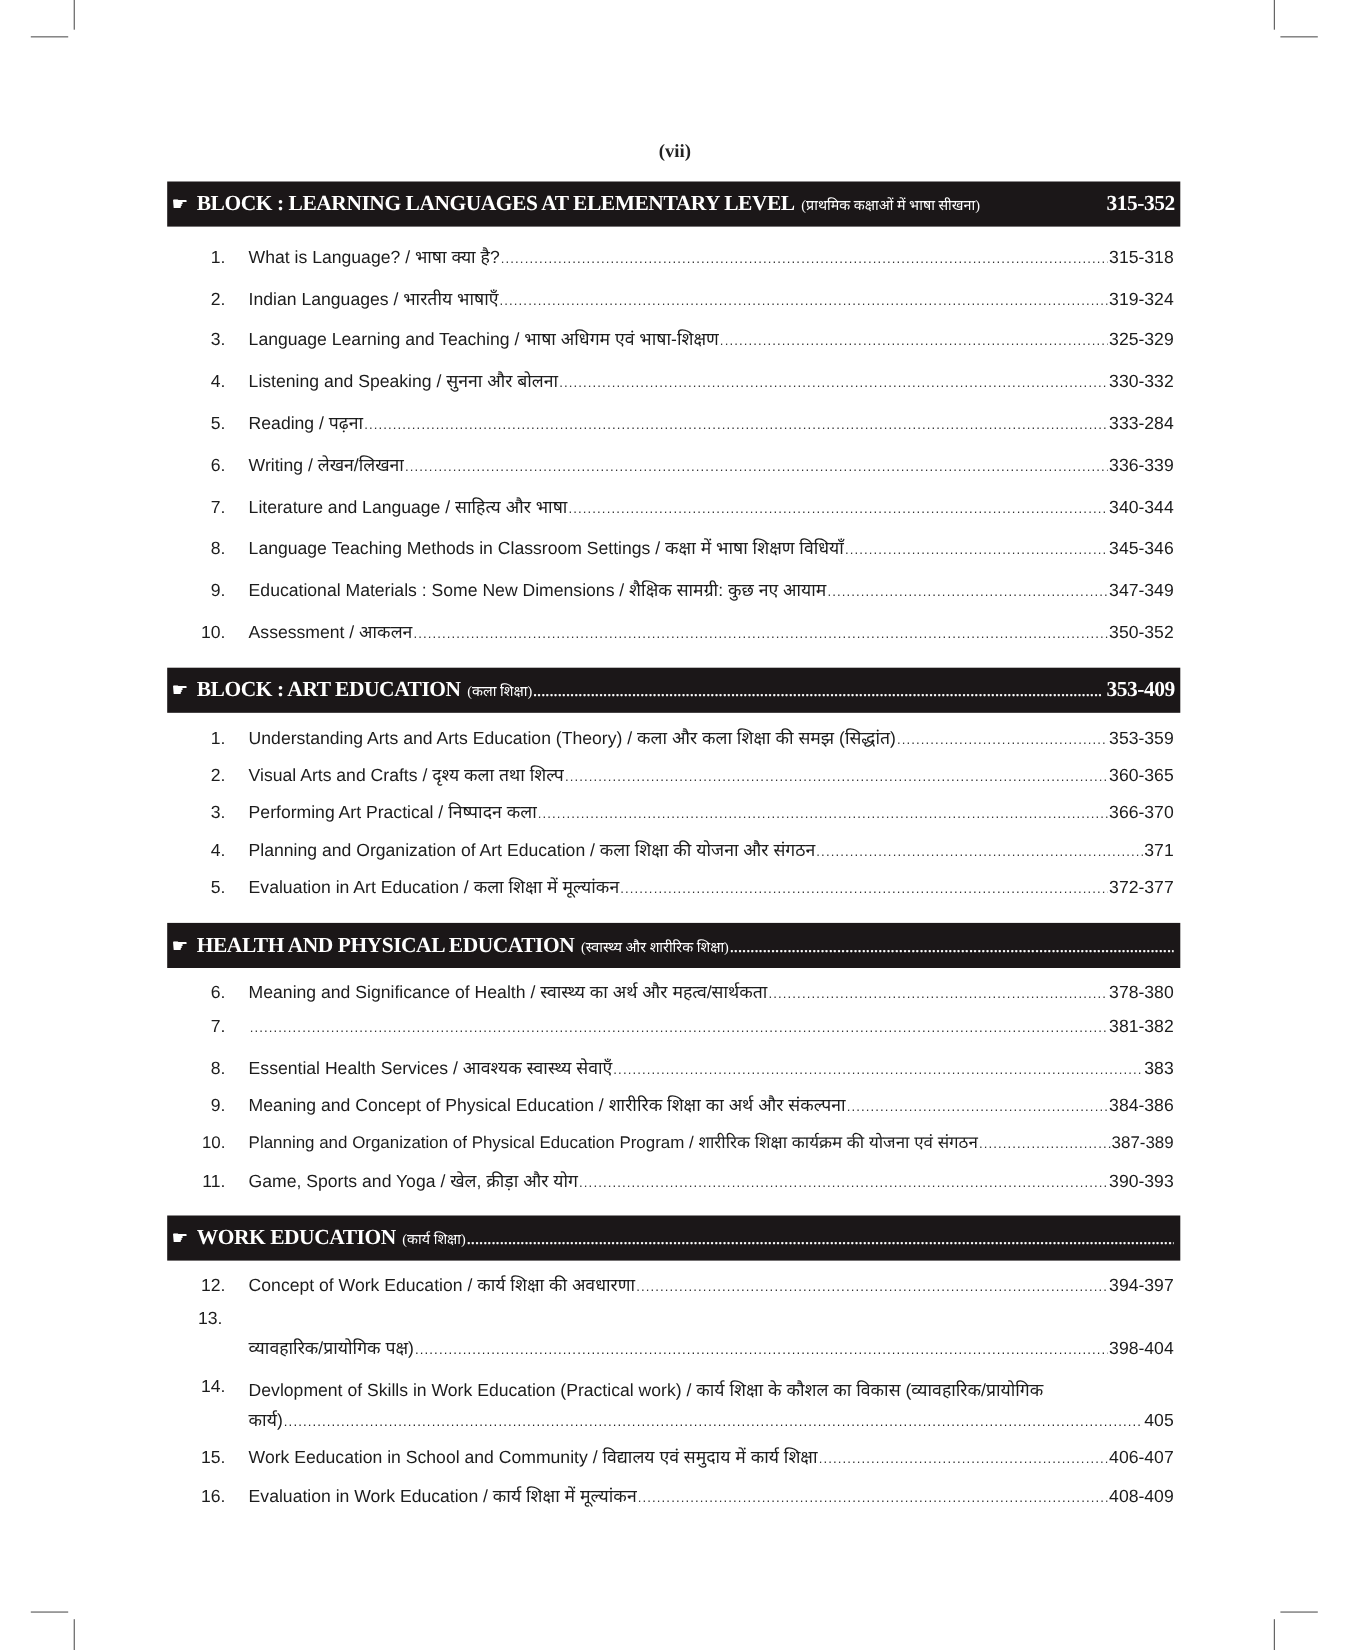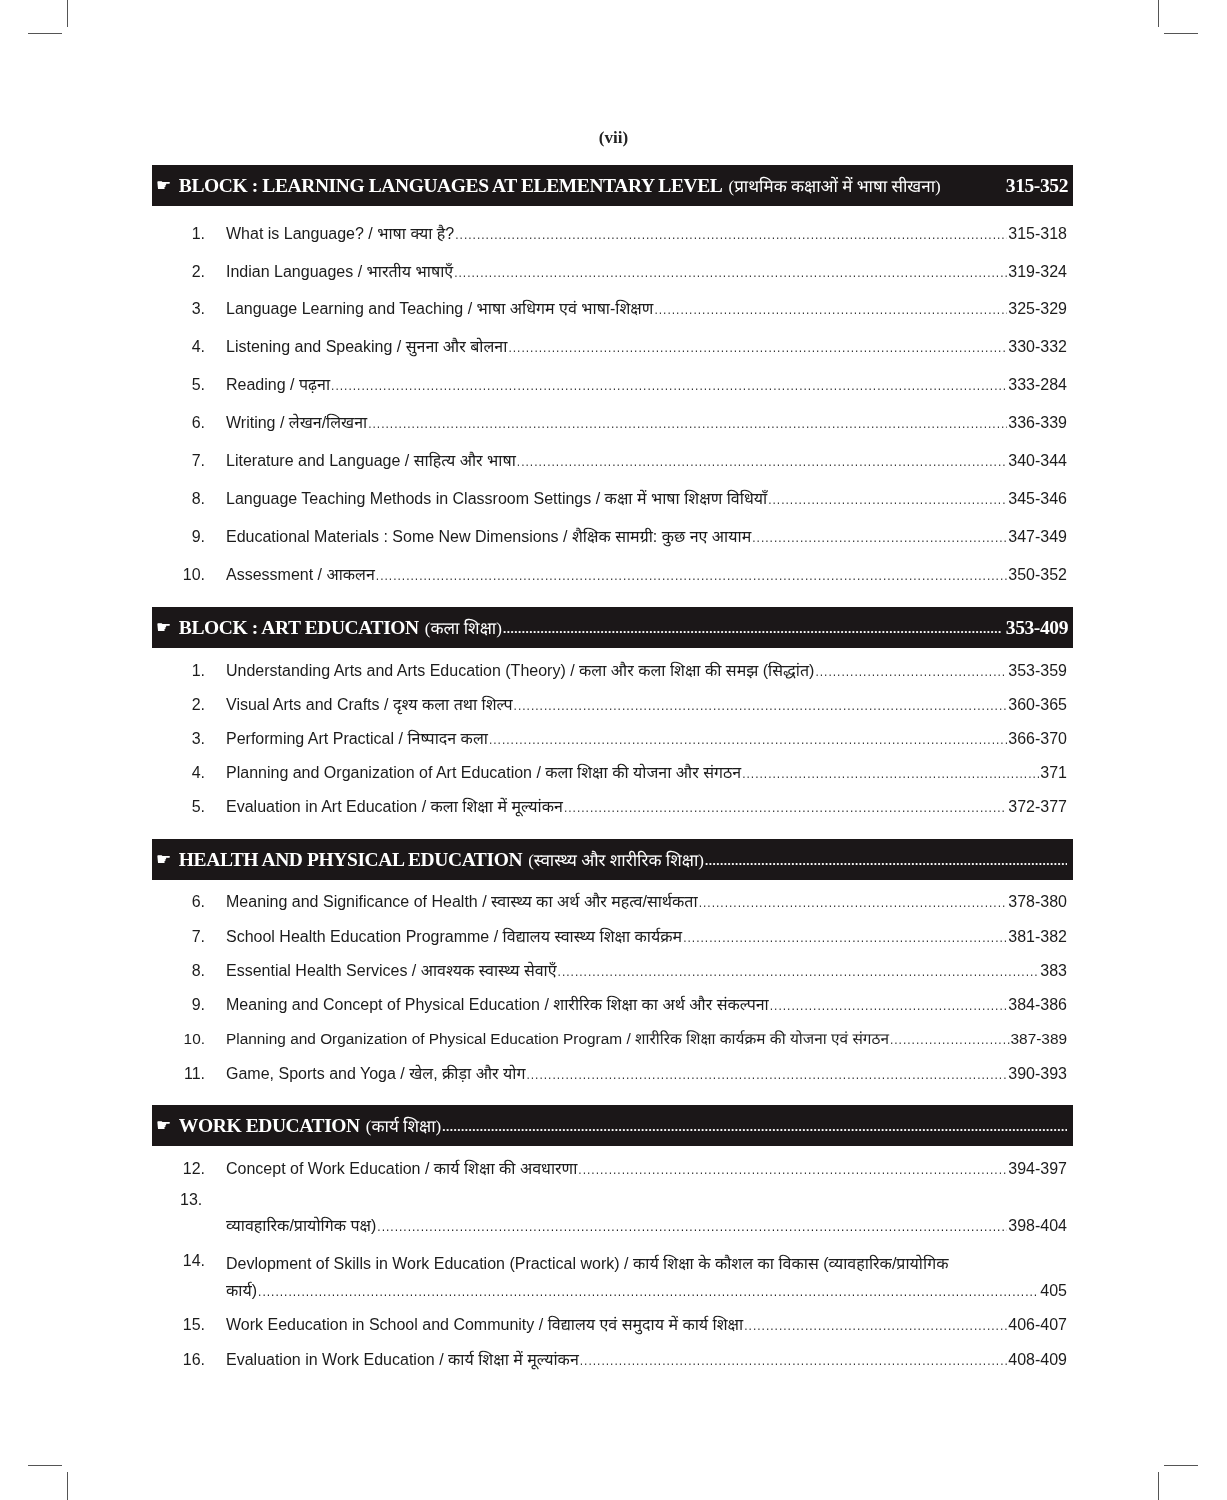--- a/index.html
+++ b/index.html
@@ -14,21 +14,21 @@
     font-family: "Liberation Serif", serif; font-weight: bold; font-size: 17px; color: #222;
   }
   .block-bar {
     position: absolute; left: 152px; width: 921px; height: 41px;
     background: #1b1718; color: #ffffff; box-sizing: border-box;
     display: flex; align-items: center; padding: 0 5px 0 4px;
     font-family: "Liberation Serif", serif; font-weight: bold; font-size: 19.5px;
     letter-spacing: -0.4px; white-space: nowrap; overflow: hidden;
   }
   .block-bar .hand { font-size: 17px; margin-right: 8px; font-weight: normal; }
-  .block-bar .hindi { font-weight: normal; font-size: 17px; margin-left: 6px; letter-spacing: 0; }
+  .block-bar .hindi { font-weight: normal; font-size: 13px; margin-left: 6px; letter-spacing: 0; }
   .block-bar .leader { flex: 1; overflow: hidden; font-size: 13px; letter-spacing: 0.5px; margin: 0 1px; align-self: flex-end; padding-bottom: 11px; }
   .block-bar .pages { margin-left: 4px; }
   .block-bar .spacer { flex: 1; }
   .entry {
     position: absolute; left: 180px; width: 887px; font-size: 16px; color: #1c1c1c;
     display: flex; align-items: baseline; white-space: nowrap;
   }
   .entry .num { width: 46px; text-align: left; padding-left: 0; }
   .entry .num.r { text-align: right; width: 25px; margin-right: 21px; }
   .entry .title { white-space: nowrap; }
@@ -170,21 +170,20 @@
 </div>
 
 <div class="entry" style="top:890px;">
     <span class="num r">6.</span>
     <span class="title">Meaning and Significance of Health / स्वास्थ्य का अर्थ और महत्व/सार्थकता</span>
     <span class="leader">..............................................................................................................................................................................................................................</span>
     <span class="pages">378-380</span>
   </div>
 <div class="entry" style="top:925px;">
     <span class="num r">7.</span>
-    <span class="title">School Health Education Programme / विद्यालय स्वास्थ्य शिक्षा कार्यक्रम</span>
     <span class="leader">..............................................................................................................................................................................................................................</span>
     <span class="pages">381-382</span>
   </div>
 <div class="entry" style="top:959px;">
     <span class="num r">8.</span>
     <span class="title">Essential Health Services / आवश्यक स्वास्थ्य सेवाएँ</span>
     <span class="leader">..............................................................................................................................................................................................................................</span>
     <span class="pages">383</span>
   </div>
 <div class="entry" style="top:993px;">

